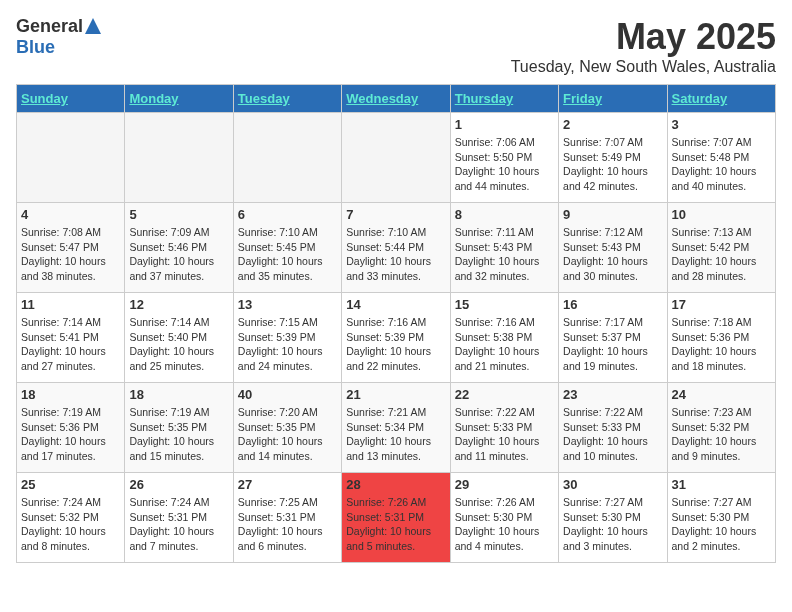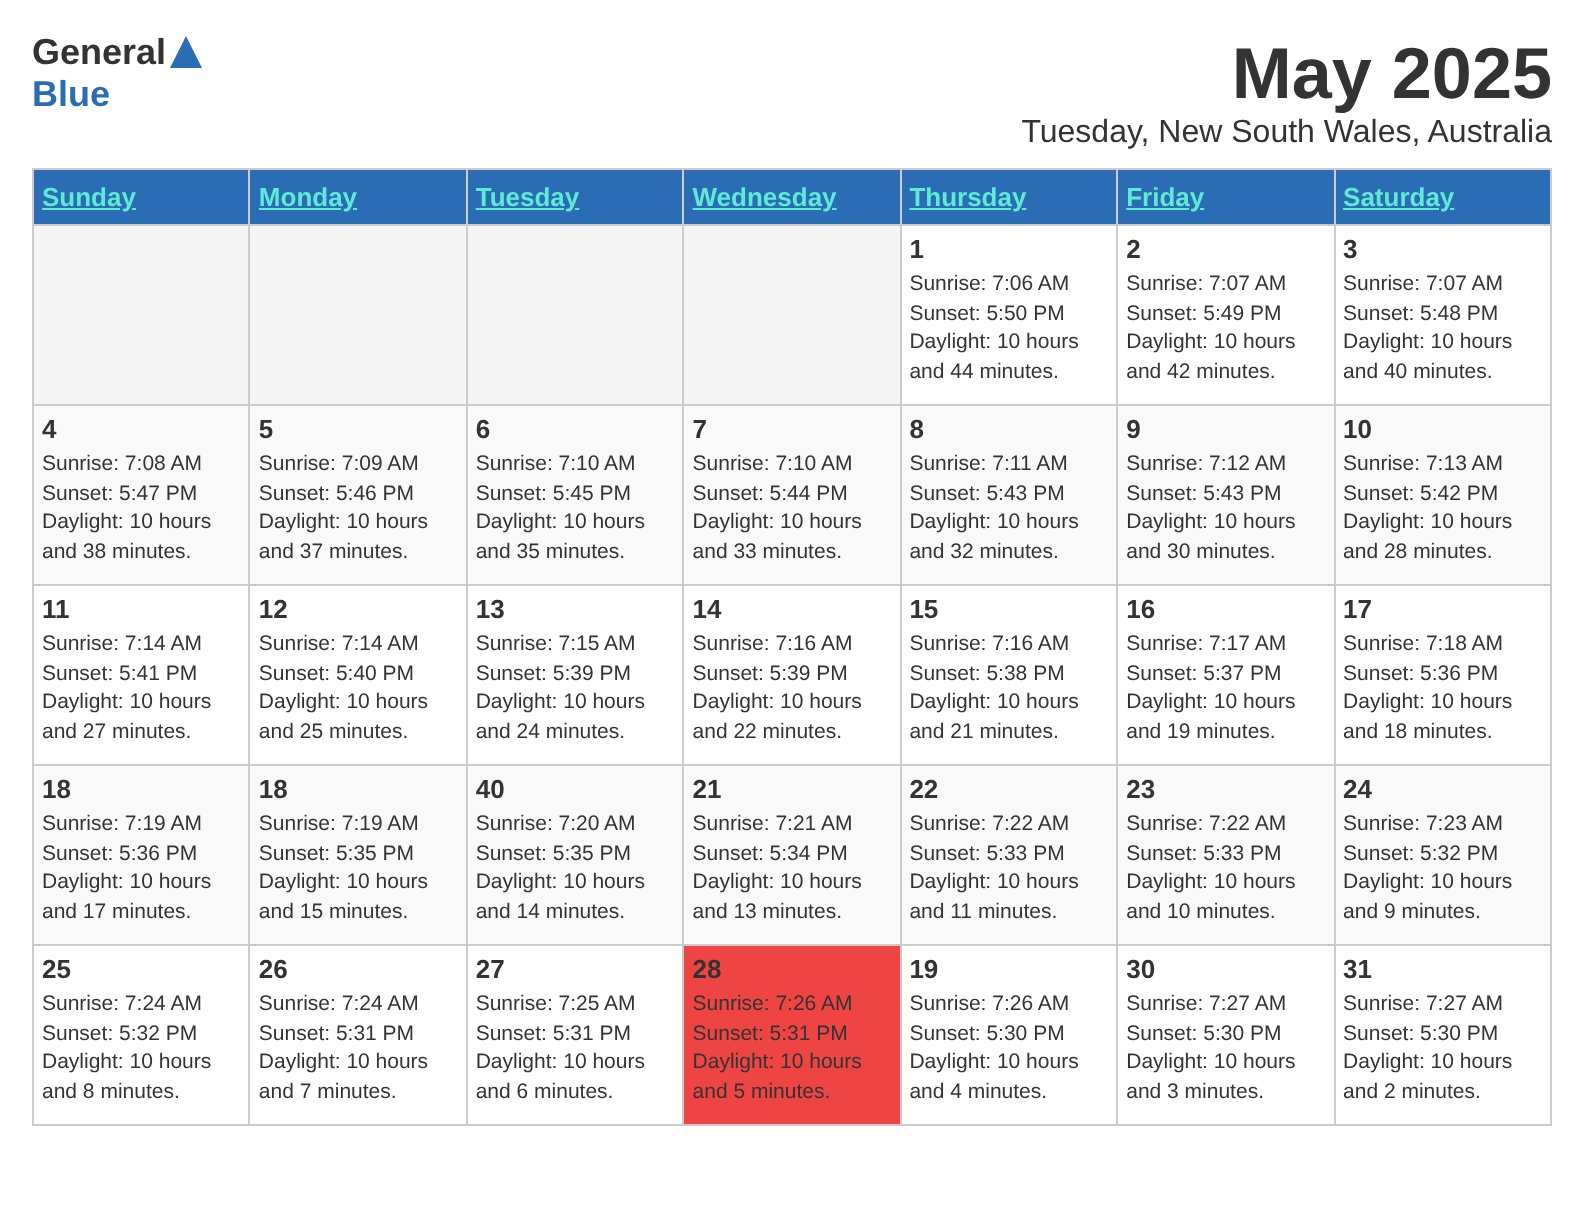--- a/index.html
+++ b/index.html
@@ -229,21 +229,21 @@
         </td>
         <td style="background: rgb(255, 255, 255);">
           <span class="day-number">27</span>
           <div class="day-info">Sunrise: 7:25 AM<br>Sunset: 5:31 PM<br>Daylight: 10 hours and 6 minutes.</div>
         </td>
         <td style="background: #ef4444;">
           <span class="day-number">28</span>
           <div class="day-info">Sunrise: 7:26 AM<br>Sunset: 5:31 PM<br>Daylight: 10 hours and 5 minutes.</div>
         </td>
         <td style="background: rgb(255, 255, 255);">
-          <span class="day-number">19</span>
+          <span class="day-number">29</span>
           <div class="day-info">Sunrise: 7:26 AM<br>Sunset: 5:30 PM<br>Daylight: 10 hours and 4 minutes.</div>
         </td>
         <td style="background: rgb(255, 255, 255);">
           <span class="day-number">30</span>
           <div class="day-info">Sunrise: 7:27 AM<br>Sunset: 5:30 PM<br>Daylight: 10 hours and 3 minutes.</div>
         </td>
         <td style="background: rgb(255, 255, 255);">
           <span class="day-number">31</span>
           <div class="day-info">Sunrise: 7:27 AM<br>Sunset: 5:30 PM<br>Daylight: 10 hours and 2 minutes.</div>
         </td>

